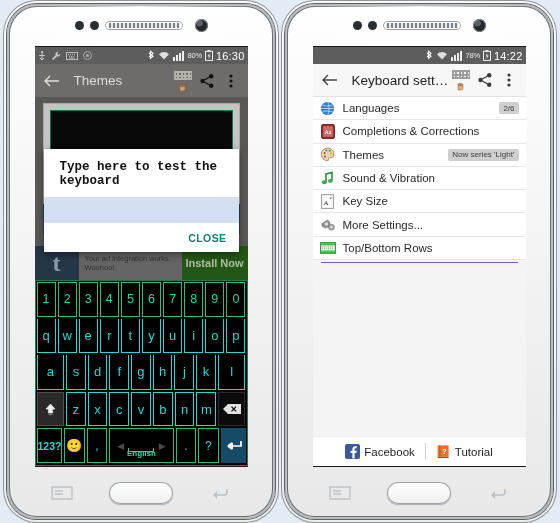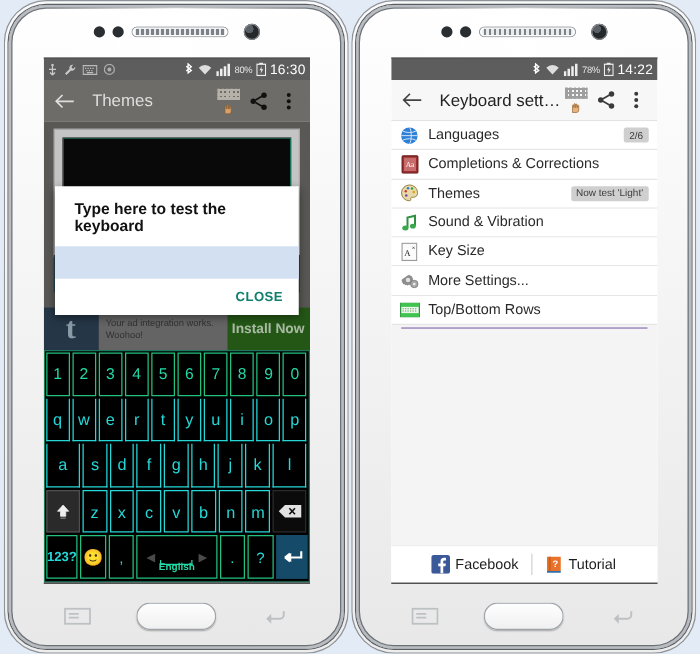--- a/index.html
+++ b/index.html
@@ -212,21 +212,21 @@
     width: 66px; height: 100%; background: #2c6b1c; color: #cfe3c6;
     display: flex; align-items: center; justify-content: center; font-size: 11px; font-weight: bold;
   }
 
   
   .scrim { position: absolute; inset: 0; background: rgba(0,0,0,.18); }
   .dialog {
     position: absolute; left: 9px; right: 9px; top: 52px;
     background: #fff; box-shadow: 0 2px 7px rgba(0,0,0,.45);
   }
-  .dialog .dtitle { font-size: 12.5px; font-weight: bold; color: #111; padding: 11px 12px 9px 16px; }
+  .dialog .dtitle { font-size: 12.5px; font-weight: bold; color: #111; padding: 11px 12px 9px 16px; font-family: Liberation Mono, monospace; }
   .dialog .dinput {
     height: 26px; background: #d2e0f2; border: none; width: 100%;
     font-size: 12px; padding: 0 9px; color: #111;
     font-family: "Liberation Sans", sans-serif;
   }
   .dialog .dactions { display: flex; justify-content: flex-end; padding: 9px 12px 8px 0; }
   .dialog .dbtn { font-size: 10.5px; font-weight: bold; color: #12806e; letter-spacing: .4px; }
 
   
   .kbd {
@@ -578,21 +578,21 @@
                 <svg width="15" height="15" viewBox="0 0 15 15">
                     <path d="M7.5 1a6.3 6.3 0 0 0 0 12.6c1 0 1.4-.7 1.1-1.3-.4-.8.2-1.5 1.1-1.5h1.1A3.5 3.5 0 0 0 14 7.2C14 3.6 11.1 1 7.5 1z" fill="#e8d9a8" stroke="#8a7030" stroke-width=".7"></path>
                     <circle cx="4.6" cy="6" r="1" fill="#d03a3a"></circle>
                     <circle cx="6.4" cy="3.6" r="1" fill="#2f7fd4"></circle>
                     <circle cx="9.6" cy="3.8" r="1" fill="#3aa03a"></circle>
                     <circle cx="11" cy="6.6" r="1" fill="#d8a01f"></circle>
                     <circle cx="5" cy="9.4" r="1" fill="#7a3ab0"></circle>
                   </svg>
               </span>
               <span class="lbl">Themes</span>
-              <span class="badge">Now test 'Light'</span>
+              <span class="badge">Now series 'Light'</span>
             </div>
 
             <div class="pref">
               <span class="ico">
                 <svg width="15" height="15" viewBox="0 0 15 15">
                     <path d="M6 11V3l6-1.4v8" stroke="#2f8f3f" stroke-width="1.6" fill="none"></path>
                     <ellipse cx="4.3" cy="11.3" rx="2.5" ry="2" fill="#3aa84e"></ellipse>
                     <ellipse cx="10.3" cy="9.9" rx="2.3" ry="1.9" fill="#3aa84e"></ellipse>
                   </svg>
               </span>

